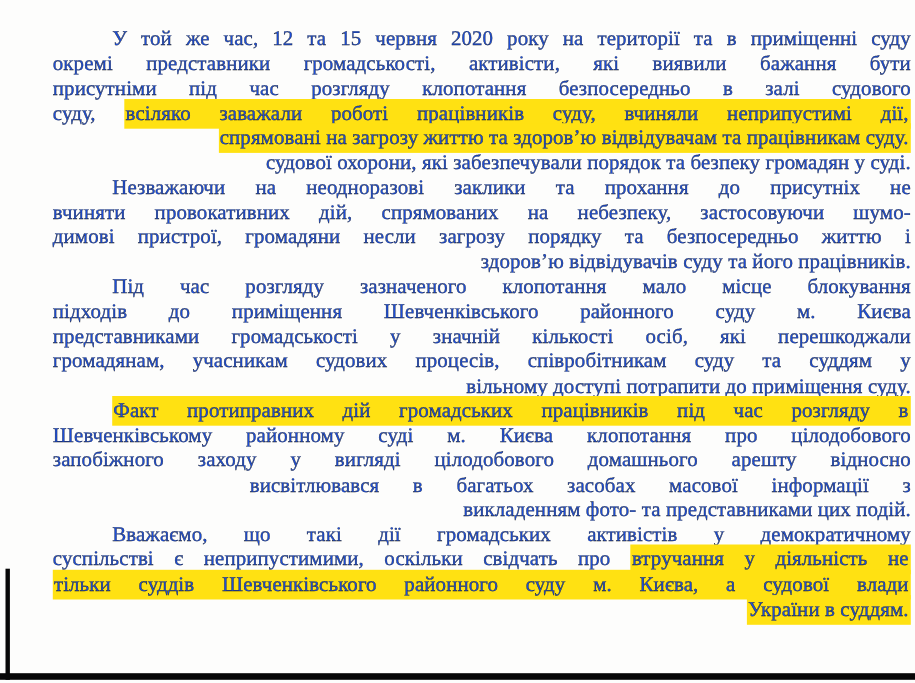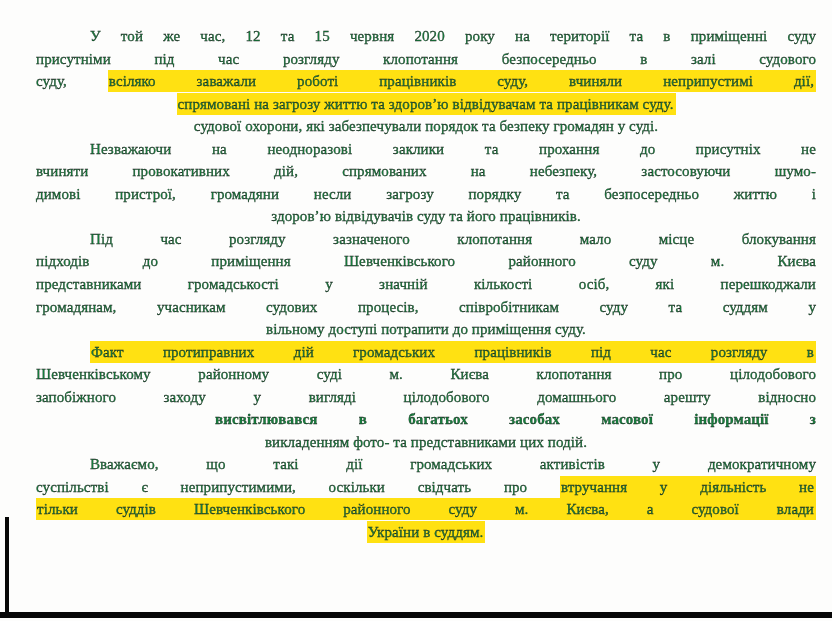--- a/index.html
+++ b/index.html
@@ -9,34 +9,34 @@
     font-family: "Liberation Serif", "DejaVu Serif", serif;
   }
   .page {
     position: relative;
     width: 832px; height: 621px;
     background: #fdfdfc;
     overflow: hidden;
   }
   .content {
     position: absolute;
-    left: 36px; top: 25px;
+    left: 48px; top: 25px;
     width: 780px;
-    color: #15803d;
-    font-size: 15px;
+    color: #1d4ed8;
+    font-size: 19px;
     line-height: 22.55px;
     -webkit-text-stroke: 0.3px #1d1d1d;
     letter-spacing: 0.1px;
   }
   .para { margin: 0; }
   .line { height: 22.55px; overflow: visible; }
   .line.justify { text-align: justify; text-align-last: justify; }
-  .line.left { text-align: center; }
+  .line.left { text-align: right; }
   .line.indent { padding-left: 54px; }
-  .line.biggap { padding-left: 179px; font-weight: bold; }
+  .line.biggap { padding-left: 179px; }
   .hl {
     background: #ffe112;
     padding: 3px 2px 3px 1px;
   }
   .vline {
     position: absolute;
     left: 5px; top: 517px;
     width: 4px; height: 101px;
     background: #070707;
   }
@@ -47,20 +47,21 @@
     background: #070707;
   }
 </style>
 </head>
 <body>
 
 <div class="page">
   <div class="content" id="doc-content">
       <div class="para">
         <div class="line justify indent"><span>У той же час, 12 та 15 червня 2020 року на території та в приміщенні суду</span></div>
+        <div class="line justify"><span>окремі представники громадськості, активісти, які виявили бажання бути</span></div>
         <div class="line justify"><span>присутніми під час розгляду клопотання безпосередньо в залі судового</span></div>
         <div class="line justify"><span>суду, </span><span class="hl">всіляко заважали роботі працівників суду, вчиняли неприпустимі дії,</span></div>
         <div class="line left"><span class="hl">спрямовані на загрозу життю та здоров’ю відвідувачам та працівникам суду.</span></div>
       </div>
       <div class="para">
         <div class="line left"><span>судової охорони, які забезпечували порядок та безпеку громадян у суді.</span></div>
       </div>
       <div class="para">
         <div class="line justify indent"><span>Незважаючи на неодноразові заклики та прохання до присутніх не</span></div>
         <div class="line justify"><span>вчиняти провокативних дій, спрямованих на небезпеку, застосовуючи шумо-</span></div>

